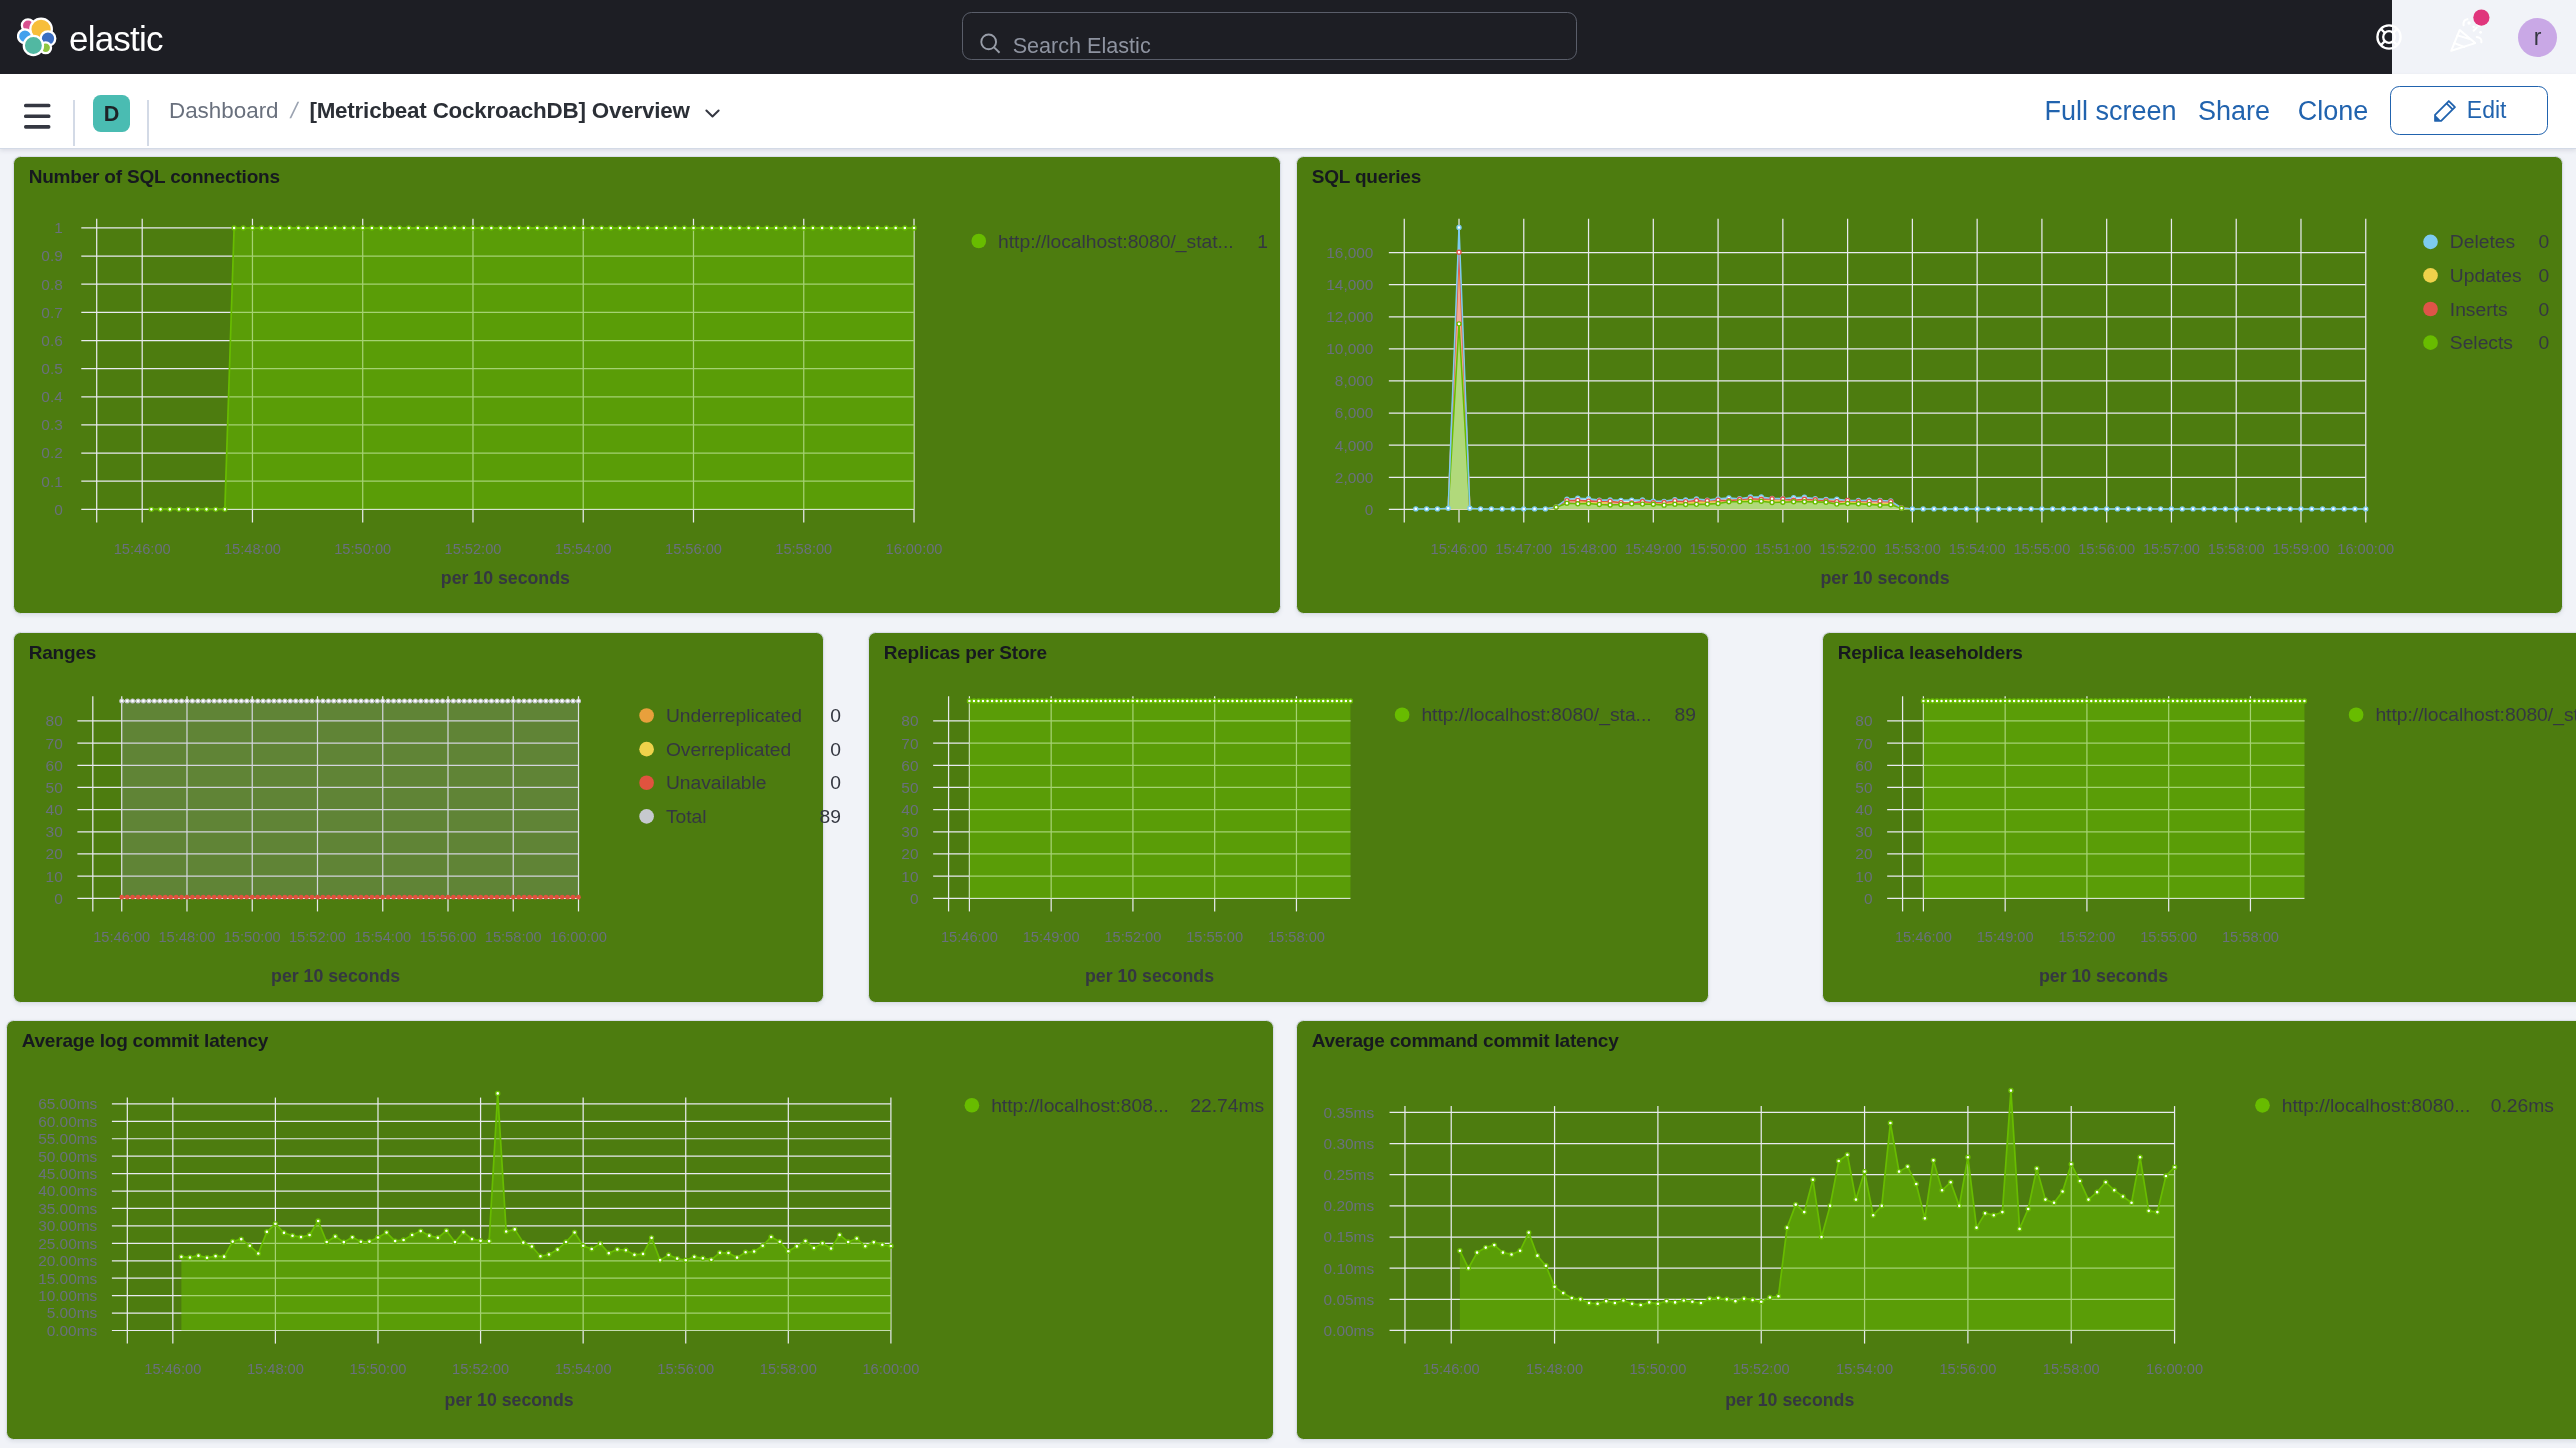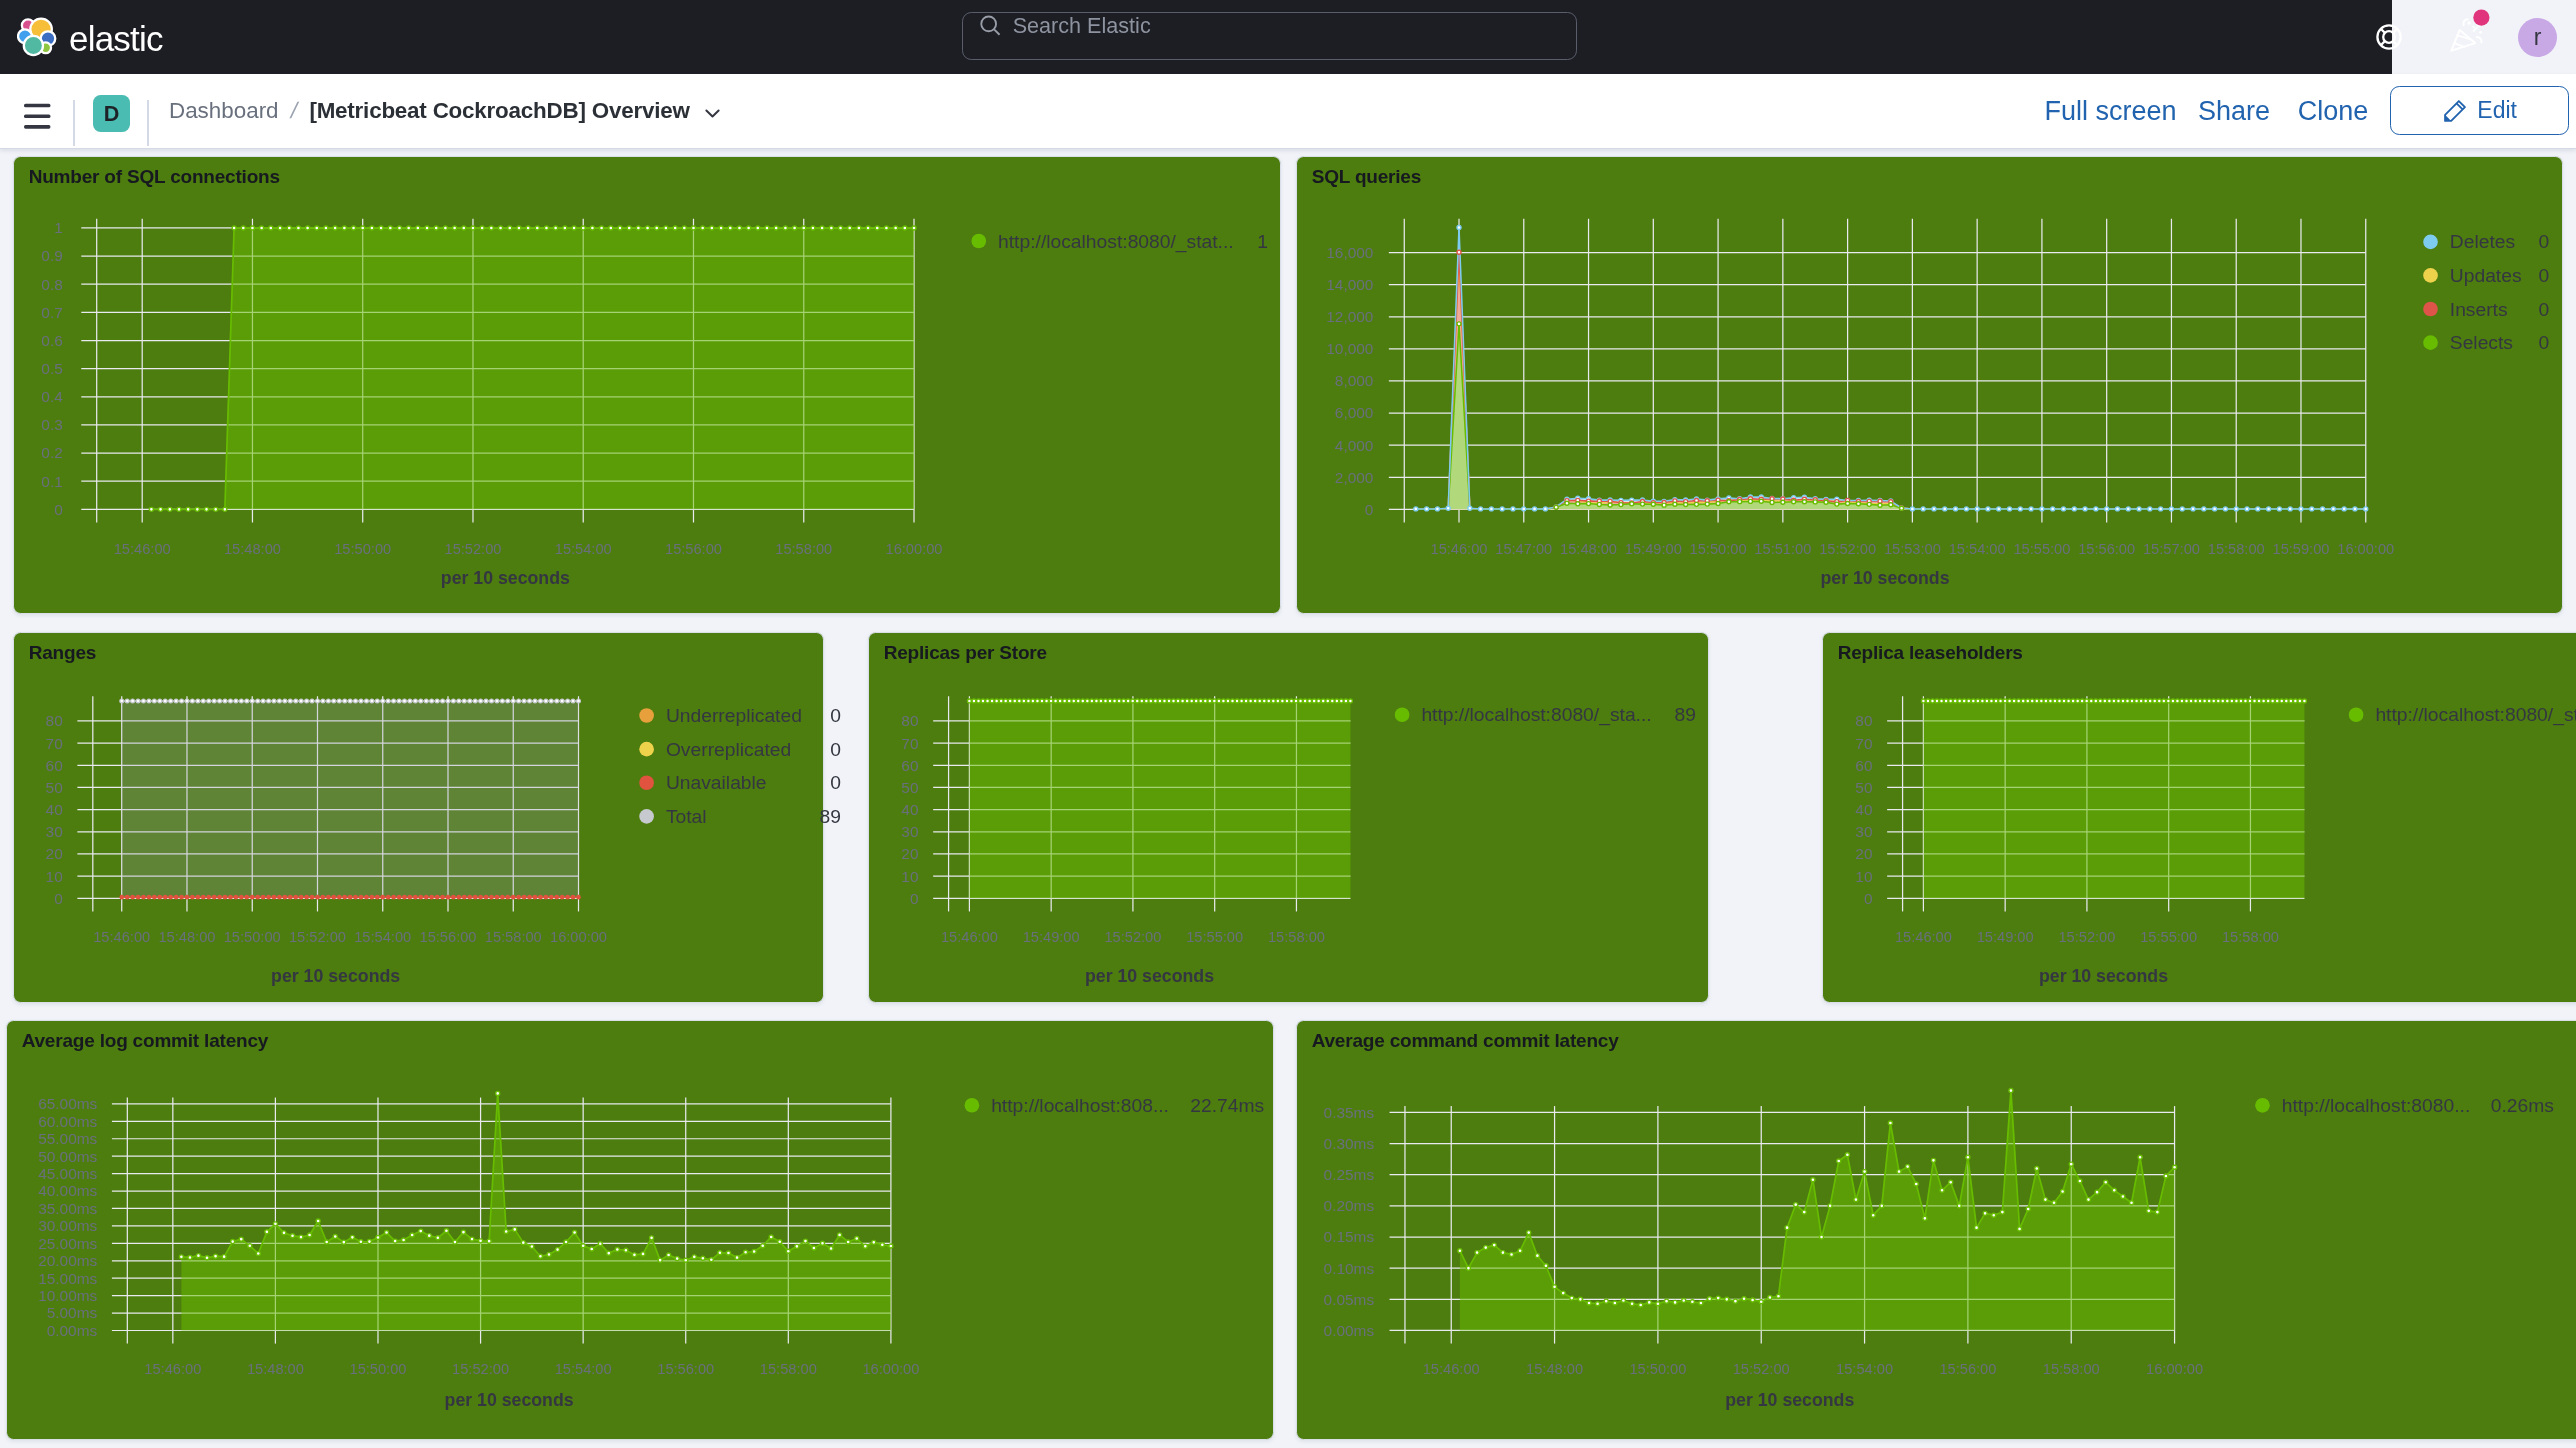--- a/index.html
+++ b/index.html
@@ -1,28 +1,28 @@
 <!DOCTYPE html>
 <html style="font-size:12.3px"><head><meta charset="utf-8"><title>dash</title>
 <style>
 *{margin:0;padding:0;box-sizing:border-box}
 html,body{width:2576px;height:1448px;background:#F1F3F8;font-family:"Liberation Sans",sans-serif;overflow:hidden;position:relative}
 #hdr{position:absolute;left:0;top:0;width:2392px;height:74px;background:#1D1E24}
 #brand{position:absolute;left:69px;top:18.5px;color:#fff;font-size:35px;letter-spacing:-0.8px}
-#search{position:absolute;left:962px;top:11.6px;width:615px;height:48px;border:1.5px solid #5A5E6A;border-radius:9.3px;display:flex;align-items:flex-start;color:#8E93A0;font-size:21.6px}
+#search{position:absolute;left:962px;top:11.6px;width:615px;height:48px;border:1.5px solid #5A5E6A;border-radius:9.3px;display:flex;align-items:flex-end;color:#8E93A0;font-size:21.6px}
 #avatar{position:absolute;left:2518px;top:18px;width:39px;height:39px;border-radius:50%;background:#C9A8E6;color:#343741;font-size:23px;display:flex;align-items:center;justify-content:center}
 #nav{position:absolute;left:0;top:74px;width:2576px;height:75px;background:#fff;border-bottom:1.5px solid #D3DAE6;box-shadow:0 2.3px 3.9px rgba(120,130,150,0.18)}
 .vsep{position:absolute;top:26px;width:1.5px;height:46px;background:#D3DAE6}
 #dbadge{position:absolute;left:93px;top:21px;width:37px;height:37px;border-radius:7.7px;background:#4ABCB2;color:#1e2226;font-weight:bold;font-size:21.6px;display:flex;align-items:center;justify-content:center}
 #crumbs{position:absolute;left:169px;top:0;height:74px;display:flex;align-items:center;font-size:22.4px}
 .c1{color:#69707D}
 .csl{color:#9AA2B0;margin:0 12.3px;transform:skewX(-12deg)}
 .c2{color:#2b2f36;font-weight:bold;letter-spacing:-0.2px}
 .navlink{position:absolute;top:0;height:74px;display:flex;align-items:center;justify-content:center;color:#2163AE;font-size:27px;white-space:nowrap}
-#editbtn{position:absolute;left:2390px;top:12.3px;width:179px;height:49px;border:1.5px solid #2163AE;border-radius:9.3px;color:#2163AE;font-size:23px;display:flex;align-items:center;justify-content:center;background:#fff}
+#editbtn{position:absolute;left:2390px;top:12.3px;width:158px;height:49px;border:1.5px solid #2163AE;border-radius:9.3px;color:#2163AE;font-size:23px;display:flex;align-items:center;justify-content:center;background:#fff}
 .panel{position:absolute;background:#4d7c0f;border:1.5px solid #D9DEE8;border-radius:7.7px;box-shadow:0 1.5px 3.9px rgba(110,120,140,0.13)}
 .ptitle{position:absolute;left:14.7px;top:8.5px;font-size:19px;font-weight:bold;color:#16191F;letter-spacing:-0.2px}
 .panel svg{position:absolute;left:0;top:0}
 .mg{fill:#fff;stroke:#68BC00;stroke-width:1.8}
 .mb{fill:#fff;stroke:#7DCBEF;stroke-width:1.8}
 .mr{fill:#fff;stroke:#DE5448;stroke-width:1.8}
 .mgr{fill:#fff;stroke:#C4C7CD;stroke-width:1.5}
 </style></head>
 <body>
 

